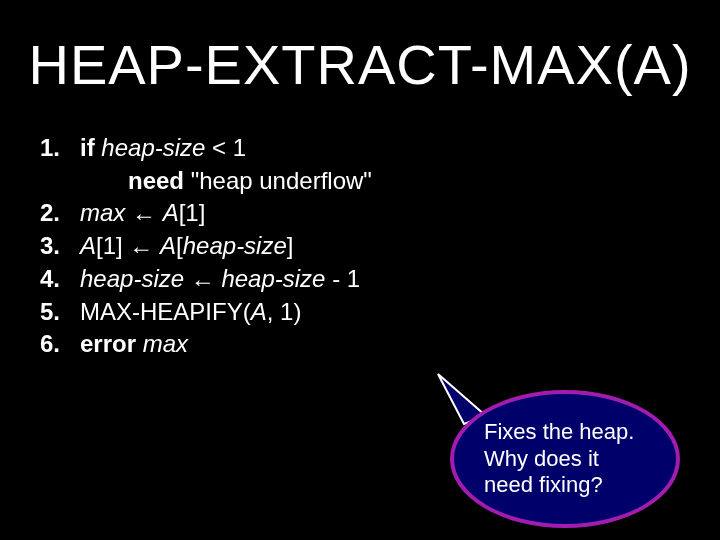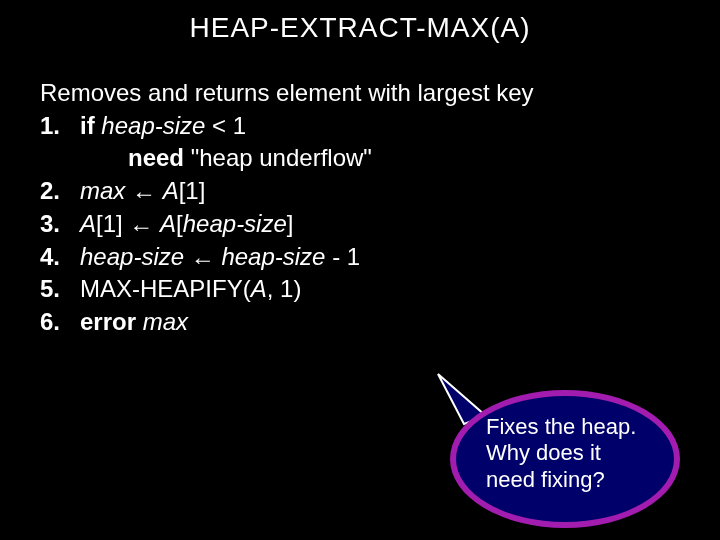--- a/index.html
+++ b/index.html
@@ -7,24 +7,24 @@
     width: 720px;
     height: 540px;
     background: #000;
     color: #fff;
     font-family: Arial, Helvetica, sans-serif;
     overflow: hidden;
     position: relative;
   }
   .title {
     text-align: center;
-    font-size: 28px;
+    font-size: 56px;
     font-weight: normal;
     letter-spacing: 1px;
-    padding-top: 12px;
+    padding-top: 32px;
     font-family: "Comic Sans MS", "Trebuchet MS", Arial, sans-serif;
   }
   .content {
     padding: 34px 40px 0 40px;
     font-size: 24px;
     line-height: 1.28;
   }
   .subtitle {
     font-weight: normal;
   }
@@ -58,23 +58,24 @@
     width: 260px;
     height: 170px;
   }
   .bubble {
     position: absolute;
     left: 20px;
     top: 30px;
     width: 230px;
     height: 138px;
     background: #00006a;
-    border: 6px solid #a21caf;
+    border: 4px solid #a21caf;
     border-radius: 50% / 50%;
     display: flex;
+    align-items: center;
     justify-content: center;
     padding: 18px 26px 18px 30px;
   }
   .bubble-text {
     color: #fff;
     font-size: 22px;
     line-height: 1.2;
     text-align: left;
     width: 100%;
   }
@@ -85,21 +86,20 @@
     width: 60px;
     height: 60px;
   }
 </style>
 </head>
 <body>
 
 <h1 class="title">HEAP-EXTRACT-MAX(A)</h1>
 
 <div class="content">
-  <div class="subtitle">Removes and returns element with largest key</div>
 
   <ol class="steps">
     <li>
       <span class="num">1.</span>
       <span class="body">
         <span class="kw">if</span>
         <span> </span><span class="it">heap-size</span><span> &lt; 1</span>
       </span>
     </li>
   </ol>

